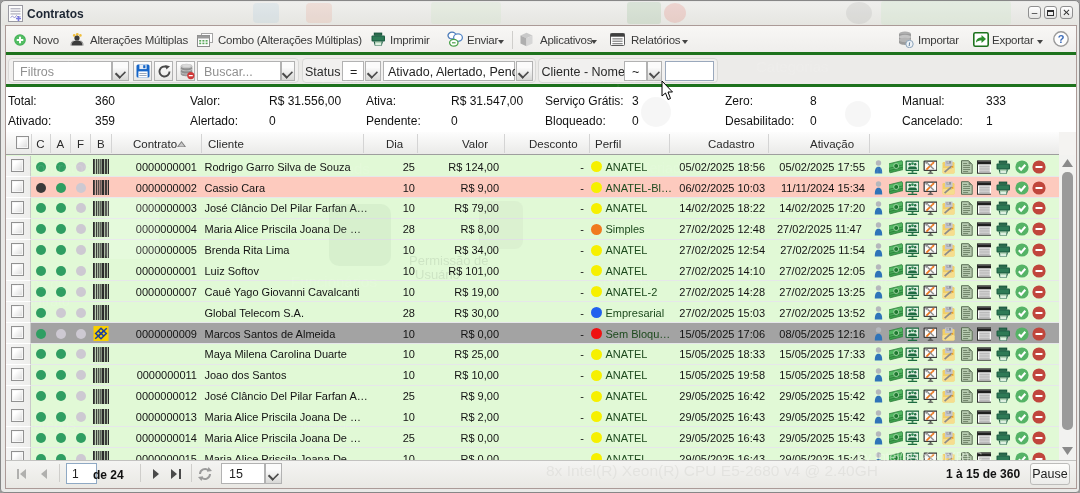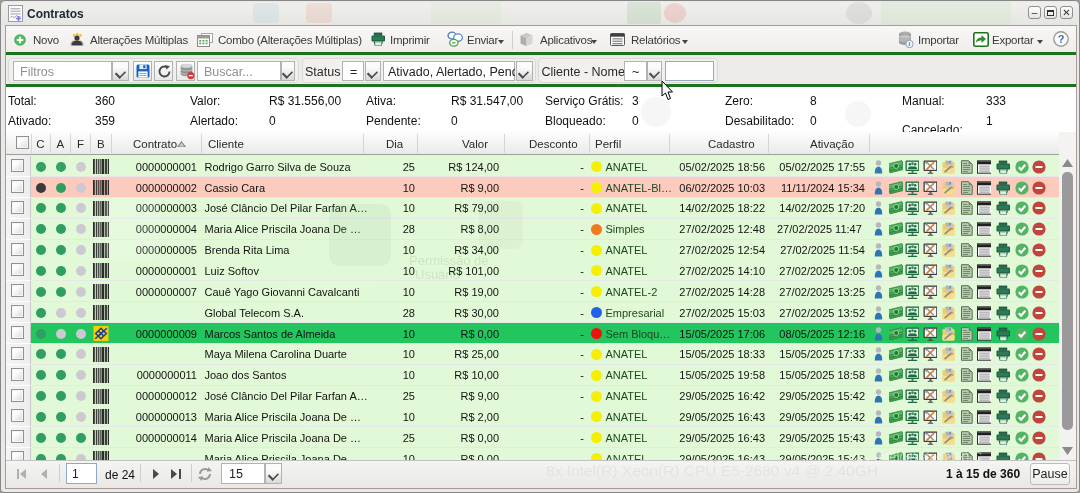--- a/index.html
+++ b/index.html
@@ -317,21 +317,21 @@
 <div class="slbl" style="left:7px;top:113px">Ativado:</div>
     <div class="slbl" style="left:94px;top:113px">359</div>
 <div class="slbl" style="left:189px;top:113px">Alertado:</div>
     <div class="slbl" style="left:268px;top:113px">0</div>
 <div class="slbl" style="left:365px;top:113px">Pendente:</div>
     <div class="slbl" style="left:450px;top:113px">0</div>
 <div class="slbl" style="left:544px;top:113px">Bloqueado:</div>
     <div class="slbl" style="left:631px;top:113px">0</div>
 <div class="slbl" style="left:724px;top:113px">Desabilitado:</div>
     <div class="slbl" style="left:809px;top:113px">0</div>
-<div class="slbl" style="left:901px;top:122px">Cancelado:</div>
+<div class="slbl" style="left:901px;top:113px">Cancelado:</div>
     <div class="slbl" style="left:985px;top:113px">1</div>
 <div class="grid-hd">
 <div class="ckbx" style="left:10px;top:4px"></div>
 <div class="hsep" style="left:24.5px"></div>
 <div class="hsep" style="left:44.4px"></div>
 <div class="hsep" style="left:64.4px"></div>
 <div class="hsep" style="left:84.4px"></div>
 <div class="hsep" style="left:105px"></div>
 <div class="hsep" style="left:195px"></div>
 <div class="hsep" style="left:357px"></div>
@@ -751,21 +751,21 @@
 <svg class="abs" style="left:989.5px;top:3.5px" width="14" height="14" viewBox="0 0 14 14">
           <use href="#i-print"></use>
         </svg>
 <svg class="abs" style="left:1008.8px;top:3.5px" width="14" height="14" viewBox="0 0 14 14">
           <use href="#i-check"></use>
         </svg>
 <svg class="abs" style="left:1026px;top:3.5px" width="14" height="14" viewBox="0 0 14 14">
           <use href="#i-minus"></use>
         </svg>
 </div>
-<div class="row" style="top:168.00px;background:#22c55e;border-bottom:1px solid #e6e7ea">
+<div class="row" style="top:168.00px;background:#a3a3a3;border-bottom:1px solid #e6e7ea">
 <div class="ckcol">
           <div class="ckbx" style="top:3px;left:5px"></div>
         </div>
 <div class="dot" style="left:30px;background:#2f9e62"></div>
 <div class="dot" style="left:49.5px;background:#cdc9d2"></div>
 <div class="dot" style="left:69.5px;background:#cdc9d2"></div>
 <svg class="abs" style="left:87px;top:2.5px" width="16" height="15" viewBox="0 0 16 15">
           <use href="#i-bb"></use>
         </svg>
 <div class="cell" style="left:0;width:191px;text-align:right">0000000009</div>
@@ -1060,20 +1060,21 @@
 <div class="row" style="top:293.10px;background:#e1f9d6;border-bottom:1px solid #e6e7ea">
 <div class="ckcol">
           <div class="ckbx" style="top:3px;left:5px"></div>
         </div>
 <div class="dot" style="left:30px;background:#2f9e62"></div>
 <div class="dot" style="left:49.5px;background:#2f9e62"></div>
 <div class="dot" style="left:69.5px;background:#cdc9d2"></div>
 <svg class="abs" style="left:87px;top:3px" width="16" height="15" viewBox="0 0 16 15">
           <use href="#i-bar"></use>
         </svg>
+<div class="cell" style="left:0;width:191px;text-align:right">0000000015</div>
 <div class="cell" style="left:198.5px">Maria Alice Priscila Joana De …</div>
 <div class="cell" style="left:325px;width:84px;text-align:right">10</div>
 <div class="cell" style="left:395px;width:98px;text-align:right">R$ 0,00</div>
 <div class="cell" style="left:495px;width:83px;text-align:right">-</div>
 <div class="dot" style="left:585px;width:11px;height:11px;top:5px;background:#f6f000"></div>
 <div class="cell" style="left:599.5px;color:#1d4a1d">ANATEL</div>
 <div class="cell" style="left:671px;width:88px;text-align:right">29/05/2025 16:43</div>
 <div class="cell" style="left:771px;width:88px;text-align:right">29/05/2025 15:43</div>
 <svg class="abs" style="left:867.5px;top:3.5px" width="9" height="14" viewBox="0 0 9 14">
           <use href="#i-person"></use>
@@ -1125,21 +1126,21 @@
     </div>
 <div class="pbtn" style="left:33px">
       <svg class="abs" style="left:6px;top:5px" width="8" height="10">
         <path d="M7 0 L1 5 L7 10 Z" fill="#b0b0ae"></path>
       </svg>
     </div>
 <div class="tsep" style="left:58px;top:463px"></div>
 <div class="fld" style="left:65px;top:462px;width:31px;height:21px;border-color:#8fa9c4">
       <span style="position:absolute;left:5px;top:3px;font-size:12px;color:#222">1</span>
     </div>
-<div class="slbl" style="left:104px;top:467px;font-weight:normal">de 24</div>
+<div class="slbl" style="left:92px;top:467px;font-weight:bold">de 24</div>
 <div class="tsep" style="left:139px;top:463px"></div>
 <div class="pbtn" style="left:145px">
       <svg class="abs" style="left:6px;top:5px" width="8" height="10">
         <path d="M1 0 L7 5 L1 10 Z" fill="#4a4a4a"></path>
       </svg>
     </div>
 <div class="pbtn" style="left:166px">
       <svg class="abs" style="left:4px;top:5px" width="10" height="10">
         <path d="M0 0 L6 5 L0 10 Z" fill="#4a4a4a"></path>
         <rect x="8" y="0" width="2" height="10" fill="#4a4a4a"></rect>

